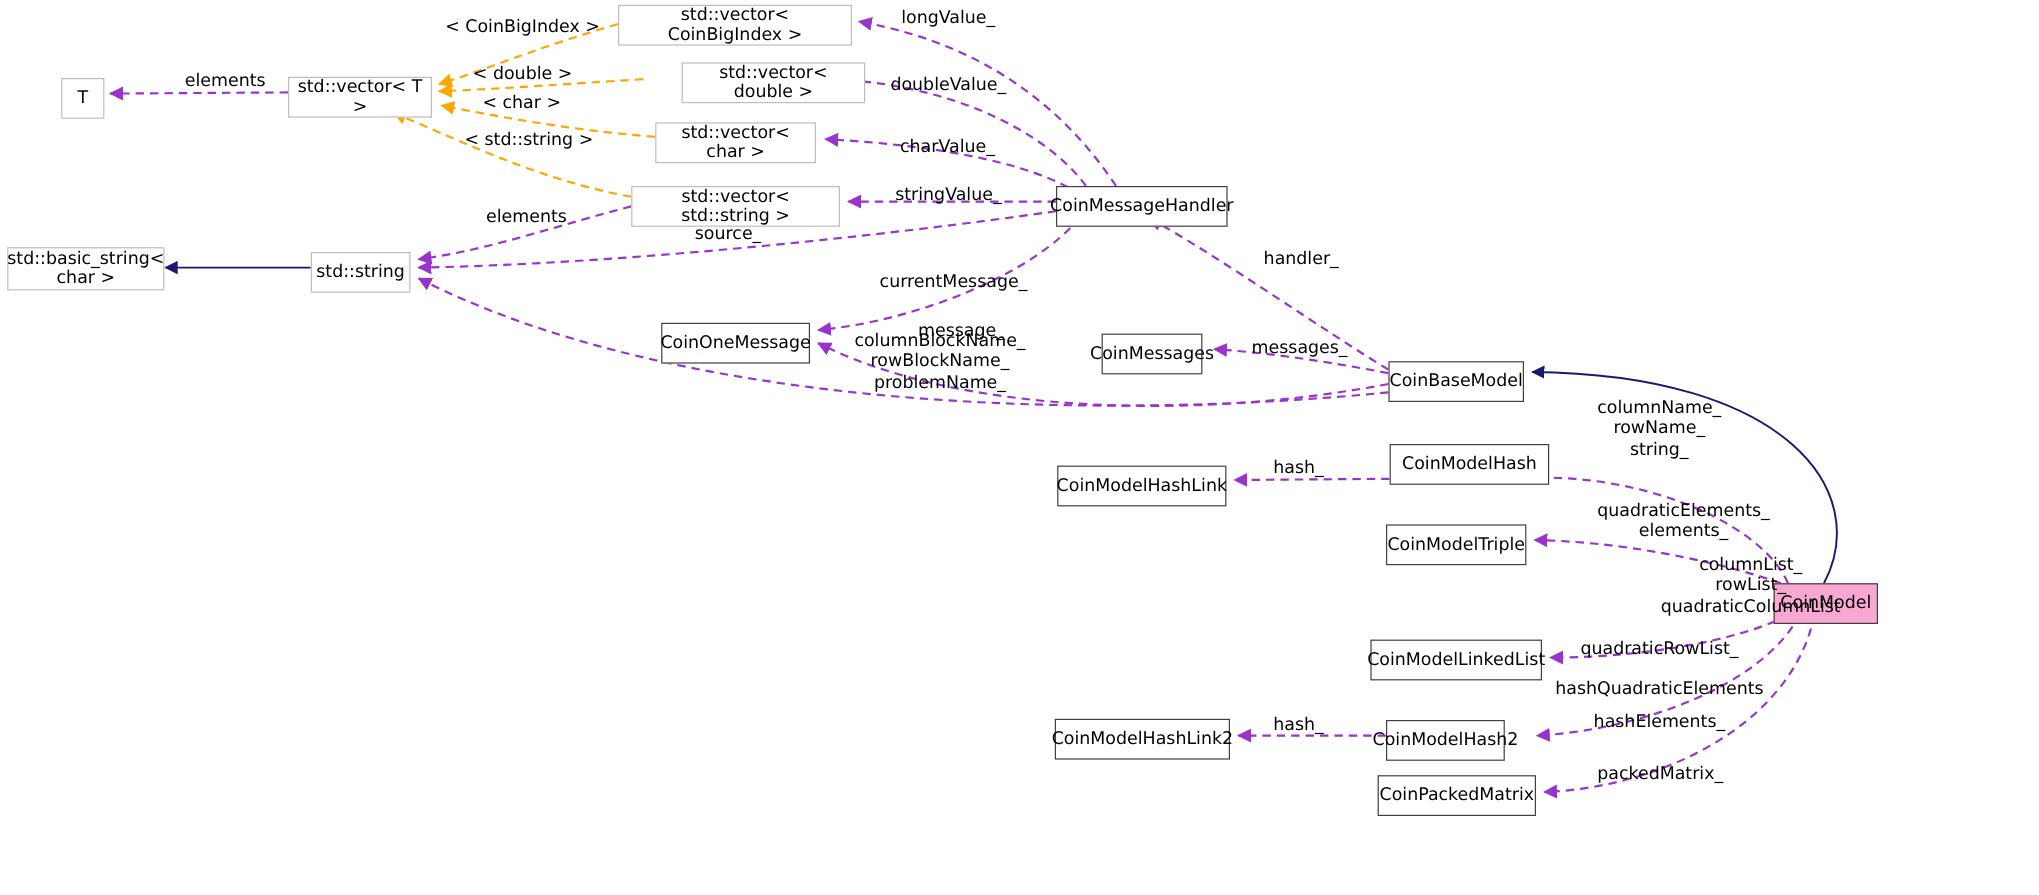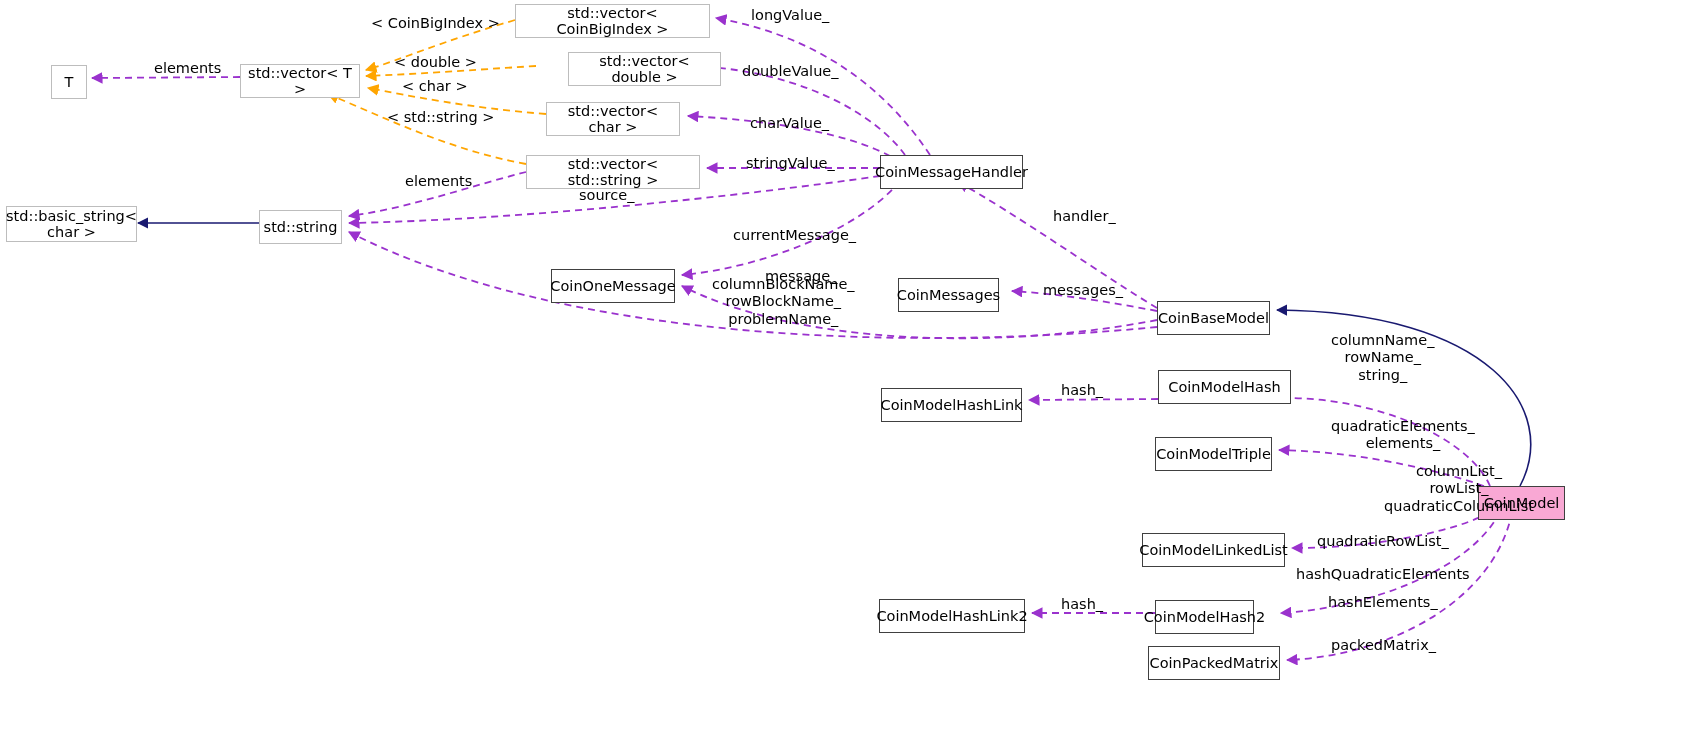--- a/index.html
+++ b/index.html
@@ -131,21 +131,21 @@
       </div>
       <div class="node light" style="left: 259px; top: 210px; width: 83px; height: 26px;">
         <span class="nlabel">std::string</span>
       </div>
       <div class="node" style="left: 880px; top: 155px; width: 143px; height: 26px;">
         <span class="nlabel">CoinMessageHandler</span>
       </div>
       <div class="node" style="left: 551px; top: 269px; width: 124px; height: 26px;">
         <span class="nlabel">CoinOneMessage</span>
       </div>
-      <div class="node" style="left: 898px; top: 278px; width: 101px; height: 26px; justify-content: center;">
+      <div class="node" style="left: 918px; top: 278px; width: 84px; height: 26px; justify-content: center;">
         <span class="nlabel">CoinMessages</span>
       </div>
       <div class="node" style="left: 1157px; top: 301px; width: 113px; height: 26px;">
         <span class="nlabel">CoinBaseModel</span>
       </div>
       <div class="node" style="left: 881px; top: 388px; width: 141px; height: 26px;">
         <span class="nlabel">CoinModelHashLink</span>
       </div>
       <div class="node" style="left: 1158px; top: 370px; width: 133px; height: 26px;">
         <span class="nlabel">CoinModelHash</span>

